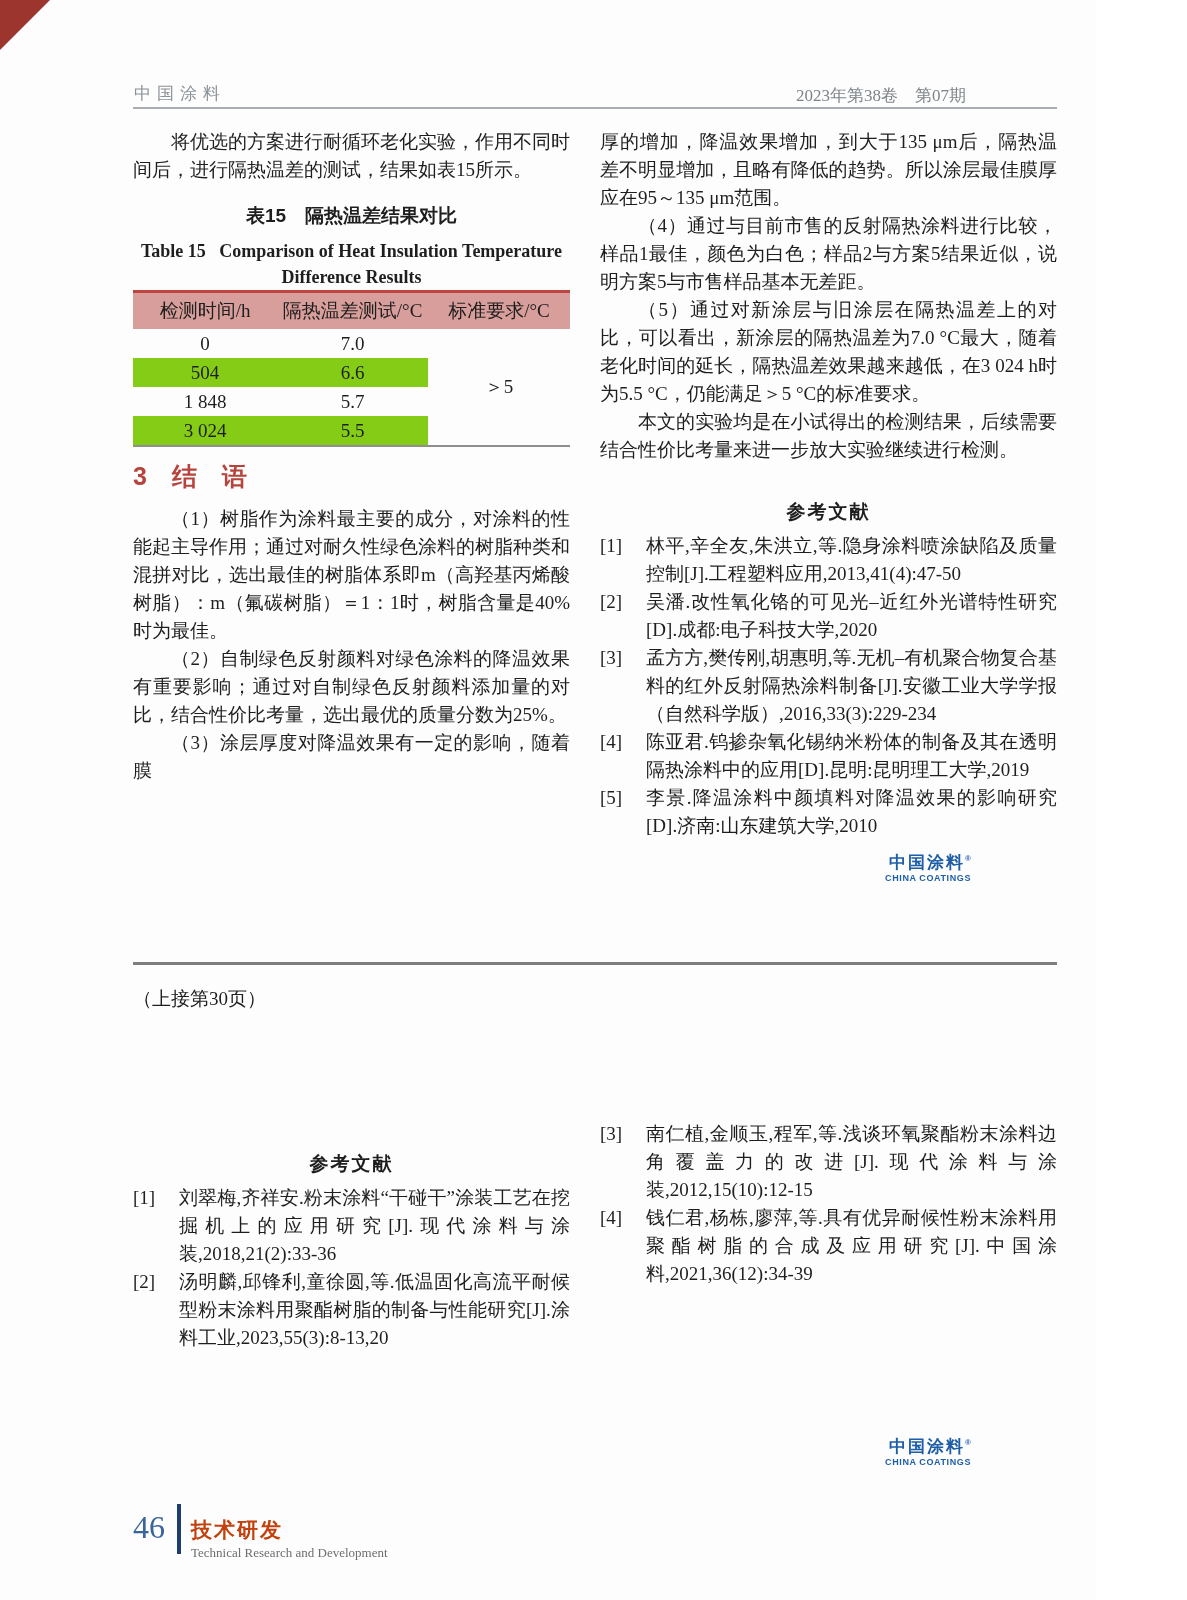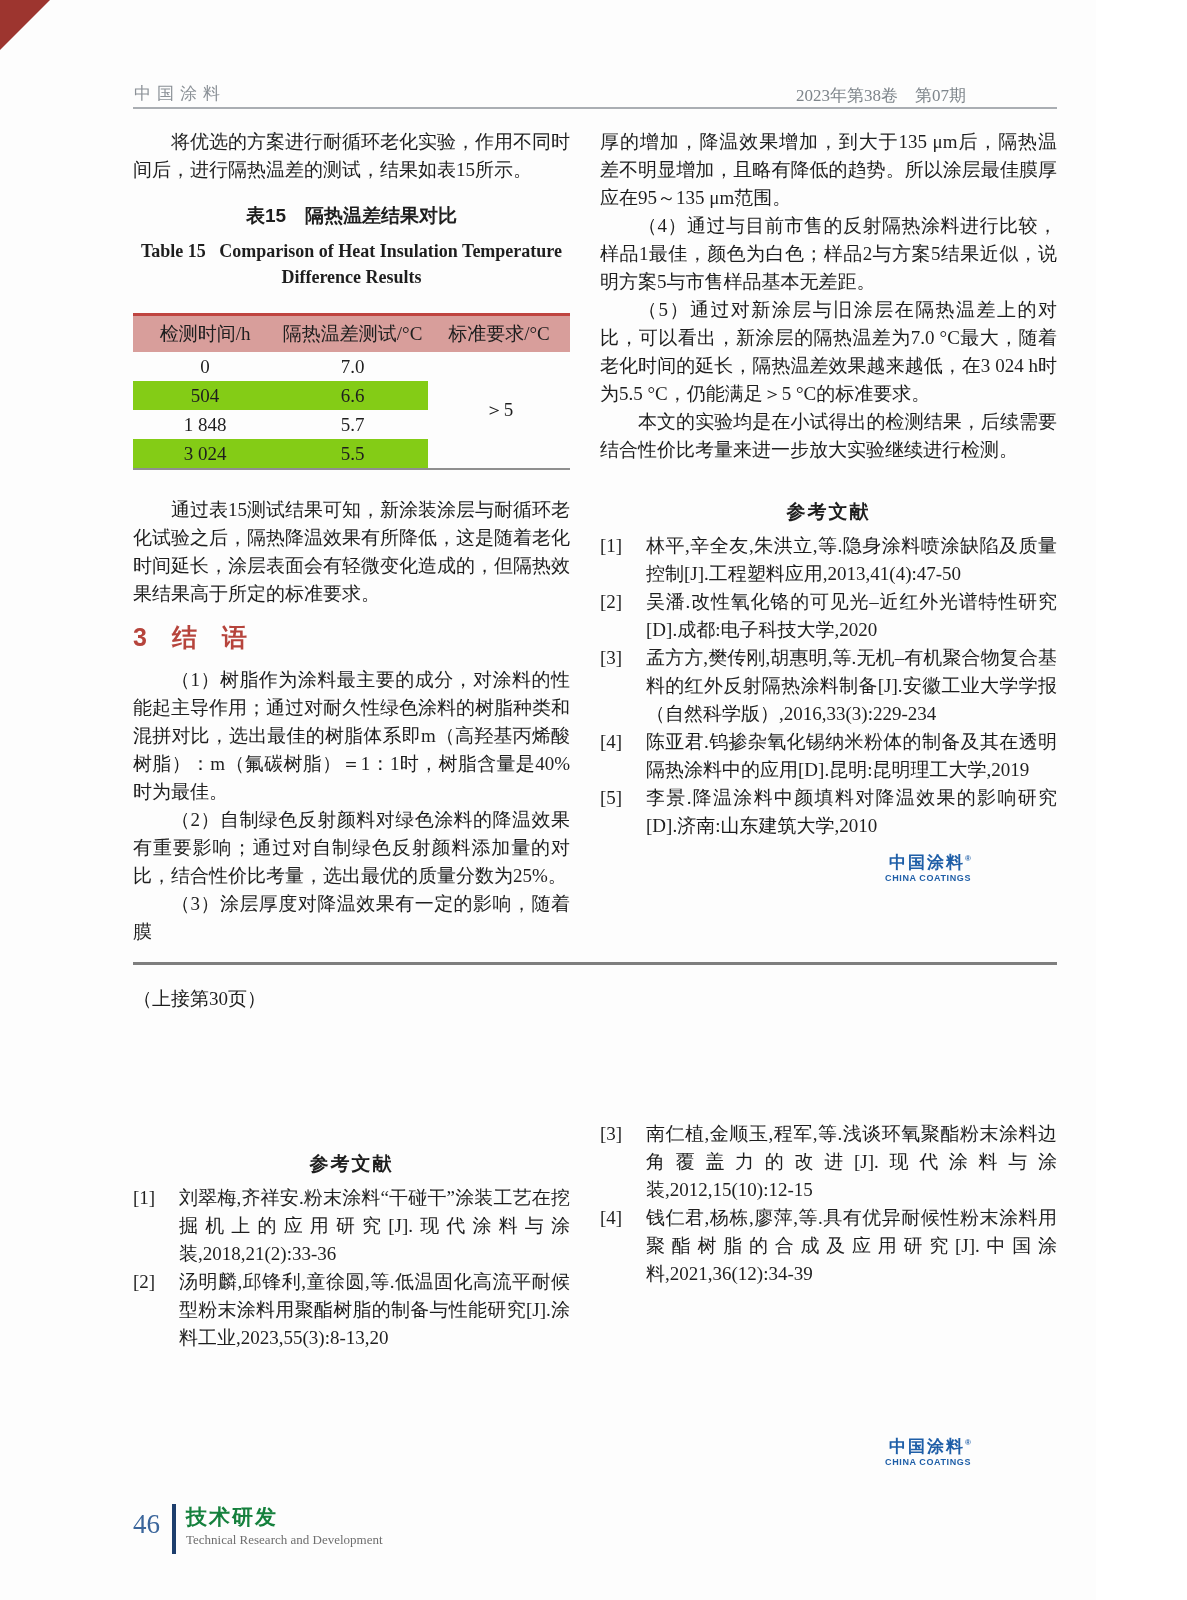--- a/index.html
+++ b/index.html
@@ -36,21 +36,21 @@
   .tbl-title-cn {
     margin-top:18px; text-align:center; text-indent:0;
     font-family:"Liberation Sans","DejaVu Sans",sans-serif;
     font-weight:700; font-size:19px;
   }
   .tbl-title-en {
     margin-top:8px; text-align:center; text-indent:0;
     font-weight:700; font-size:18px; line-height:26px;
   }
   table.results {
-    width:100%; border-collapse:collapse; margin-top:23px;
+    width:100%; border-collapse:collapse; margin-top:0;
     border-top:3px solid #bf4440; border-bottom:2px solid #8f8f8f;
   }
   table.results th {
     background:#d89e9b; font-weight:400; font-size:19px; height:36px;
     text-align:center; padding:0;
   }
   table.results td { text-align:center; font-size:19px; height:29px; padding:0; }
   tr.shade td { background:#84cc16; }
   td.req { background:#fdfdfd; font-size:21px; }
 
@@ -75,25 +75,25 @@
   .cont-note { position:absolute; left:133px; top:986px; font-size:19px; }
 
   .logo { position:absolute; right:125px; text-align:right; font-family:"Liberation Sans","DejaVu Sans",sans-serif; color:#1e5ea7; }
   .logo-1 { top:850px; }
   .logo-2 { top:1434px; }
   .logo-cn { font-weight:700; font-size:17px; letter-spacing:2px; line-height:18px; }
   .logo-cn sup { font-size:8px; letter-spacing:0; }
   .logo-en { font-weight:700; font-size:9px; letter-spacing:0.6px; margin-top:1px; }
 
   .footer { position:absolute; left:133px; top:1504px; height:50px; display:flex; align-items:stretch; }
-  .page-num { font-size:27px; color:#3a659b; margin-top:5px; }
+  .page-num { font-size:32px; color:#3a659b; margin-top:5px; }
   .footer-bar { width:4px; background:#1d3e6d; margin:0 10px 0 12px; }
   .footer-cn {
     font-family:"Liberation Sans","DejaVu Sans",sans-serif;
-    font-weight:700; font-size:21px; color:#15803d; letter-spacing:2px; line-height:24px; margin-top:1px;
+    font-weight:700; font-size:21px; color:#c2410c; letter-spacing:2px; line-height:24px; margin-top:14px;
   }
   .footer-en { font-size:13px; color:#6e6e6e; margin-top:3px; }
 </style>
 </head>
 <body>
 
 <div class="page">
 
   <div class="corner"></div>
 
@@ -135,21 +135,20 @@
         <td>1 848</td>
         <td>5.7</td>
       </tr>
       <tr class="shade">
         <td>3 024</td>
         <td>5.5</td>
       </tr>
     </tbody>
       </table>
 
-    <p class="indent mt">通过表15测试结果可知，新涂装涂层与耐循环老化试验之后，隔热降温效果有所降低，这是随着老化时间延长，涂层表面会有轻微变化造成的，但隔热效果结果高于所定的标准要求。</p>
 
     <div class="sec-heading">3　结　语</div>
 
     <p class="indent" style="margin-top:12px">（1）树脂作为涂料最主要的成分，对涂料的性能起主导作用；通过对耐久性绿色涂料的树脂种类和混拼对比，选出最佳的树脂体系即m（高羟基丙烯酸树脂）：m（氟碳树脂）＝1：1时，树脂含量是40%时为最佳。</p>
     <p class="indent">（2）自制绿色反射颜料对绿色涂料的降温效果有重要影响；通过对自制绿色反射颜料添加量的对比，结合性价比考量，选出最优的质量分数为25%。</p>
     <p class="indent">（3）涂层厚度对降温效果有一定的影响，随着膜</p>
   </div>
 
   <div class="col" id="col-tr">
     <p>厚的增加，降温效果增加，到大于135 μm后，隔热温差不明显增加，且略有降低的趋势。所以涂层最佳膜厚应在95～135 μm范围。</p>

